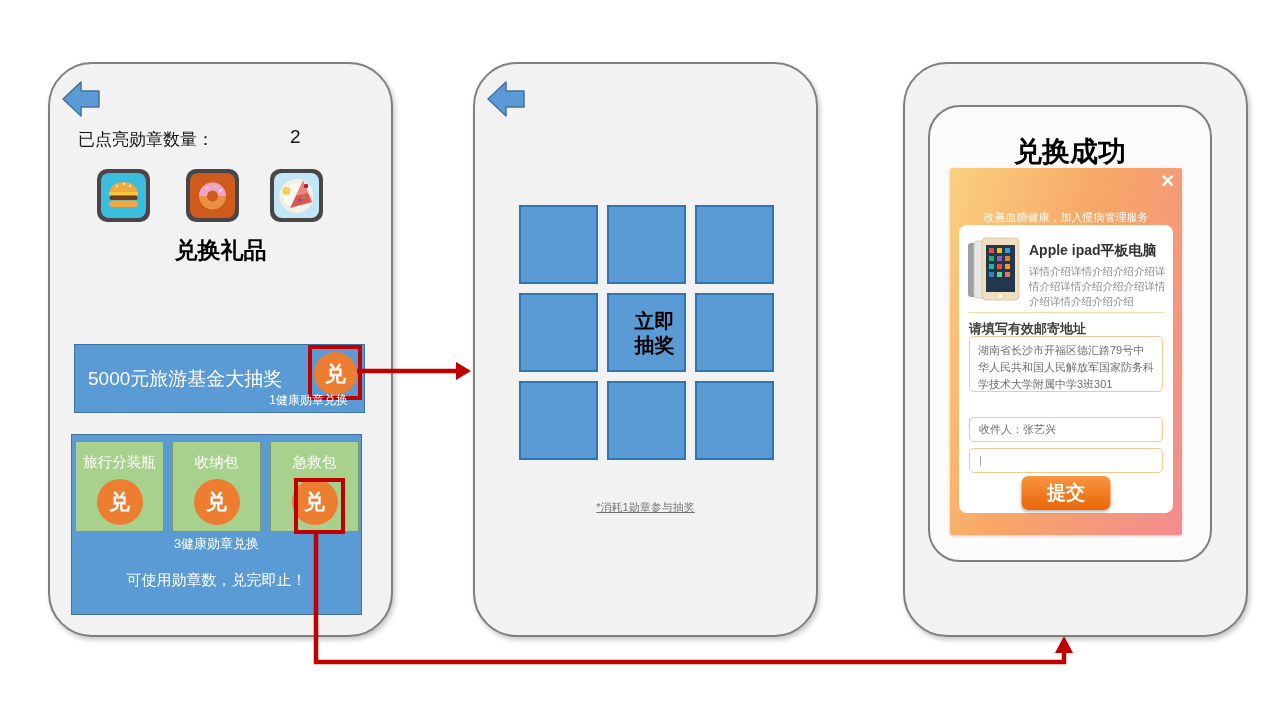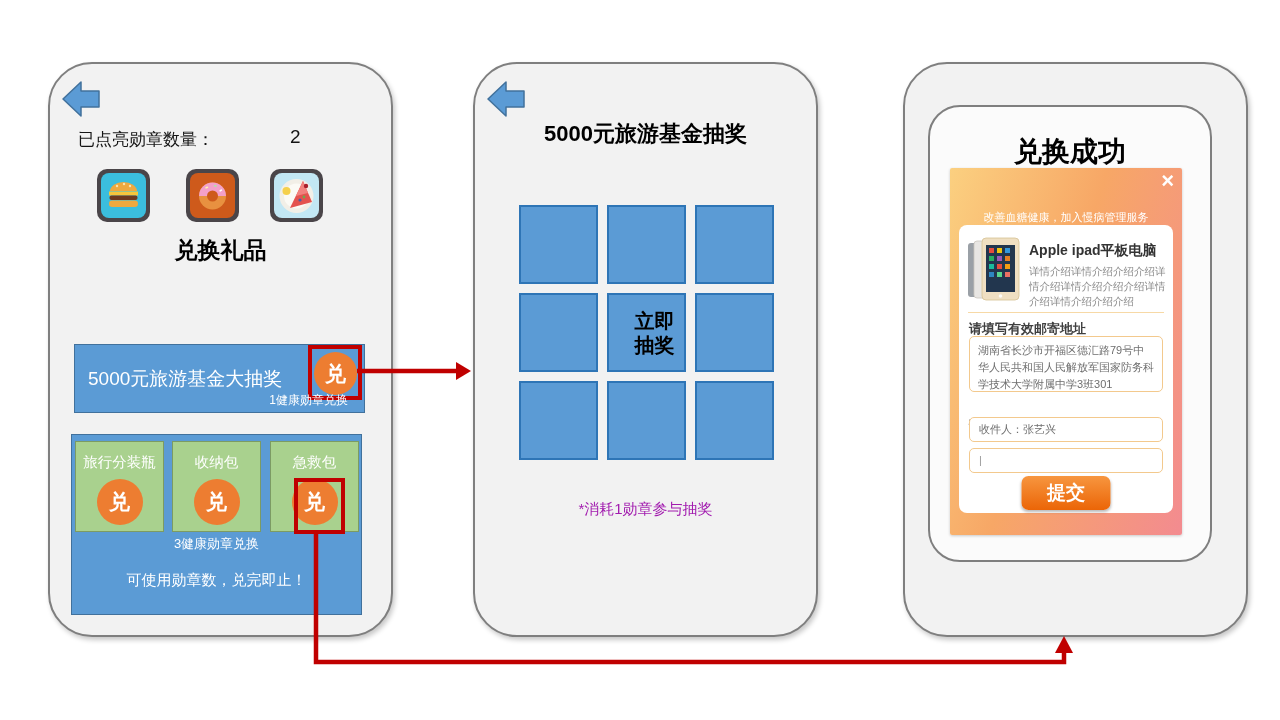--- a/index.html
+++ b/index.html
@@ -49,21 +49,21 @@
 
   
   .s2-title{position:absolute;left:0;top:55px;width:100%;text-align:center;
             font-size:22px;font-weight:bold;color:#000;}
   .grid{position:absolute;left:44px;top:141px;display:grid;
         grid-template-columns:79px 79px 79px;grid-template-rows:79px 79px 79px;gap:9px;}
   .cell{background:#5B9BD5;border:2px solid #2E75B6;box-sizing:border-box;cursor:pointer;}
   .cell-draw{display:flex;align-items:center;justify-content:center;padding-left:16px;}
   .draw-text{white-space:pre-line;text-align:center;font-size:20px;font-weight:bold;
              color:#000;line-height:1.2;}
-  .s2-note{position:absolute;left:0;top:436px;width:100%;text-align:center;font-size:15px;color:#a21caf;}
+  .s2-note{position:absolute;left:0;top:436px;width:100%;text-align:center;font-size:11px;color:#737373;text-decoration:underline;}
 
   
   .s3-title{position:absolute;left:0;top:26px;width:100%;text-align:center;
             font-size:28px;font-weight:bold;color:#000;}
   .popup{position:absolute;left:20px;top:61px;width:232px;height:367px;border-radius:2px;
          background:linear-gradient(108deg,#FBD080 0%,#F7A766 45%,#F38B90 100%);
          box-shadow:0 1px 3px rgba(0,0,0,0.2);}
   .popup-close{position:absolute;right:8px;top:0px;font-size:22px;font-weight:bold;color:#ffffff;cursor:pointer;line-height:26px;}
   .popup-headline{position:absolute;left:0;top:15px;width:100%;text-align:center;font-size:17px;
           font-weight:bold;color:#ffffff;letter-spacing:1px;text-shadow:0 1px 2px rgba(190,80,50,0.4);}
@@ -159,21 +159,20 @@
       <div class="highlight hl-card"></div>
       <div class="block-note">3健康勋章兑换</div>
       <div class="block-notice">可使用勋章数，兑完即止！</div>
     </div>
   </div>
 
   <div class="phone phone2">
     <svg class="back-arrow" viewBox="0 0 40 38">
       <polygon points="2,19 20,2 20,11 38,11 38,27 20,27 20,36" fill="#5B9BD5" stroke="#41719C" stroke-width="1.5" stroke-linejoin="round"></polygon>
     </svg>
-    <div class="s2-title">5000元旅游基金抽奖</div>
 
     <div class="grid">
       <div class="cell"></div>
       <div class="cell"></div>
       <div class="cell"></div>
       <div class="cell"></div>
       <div class="cell cell-draw">
         <span class="draw-text">立即
 抽奖</span>
       </div>

